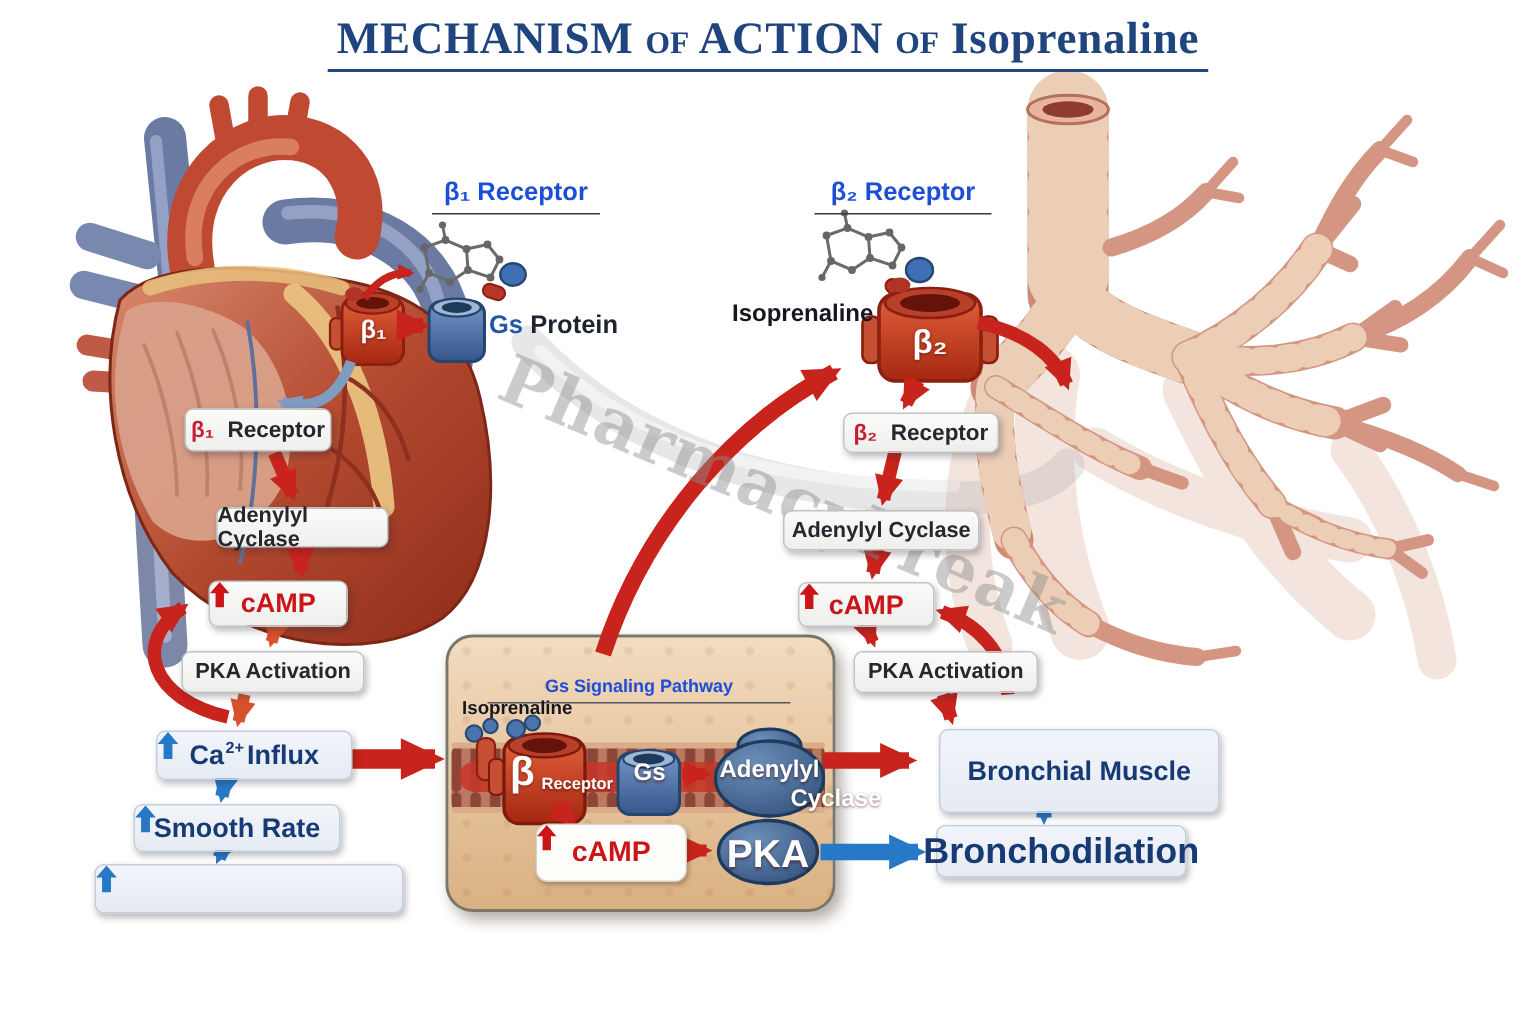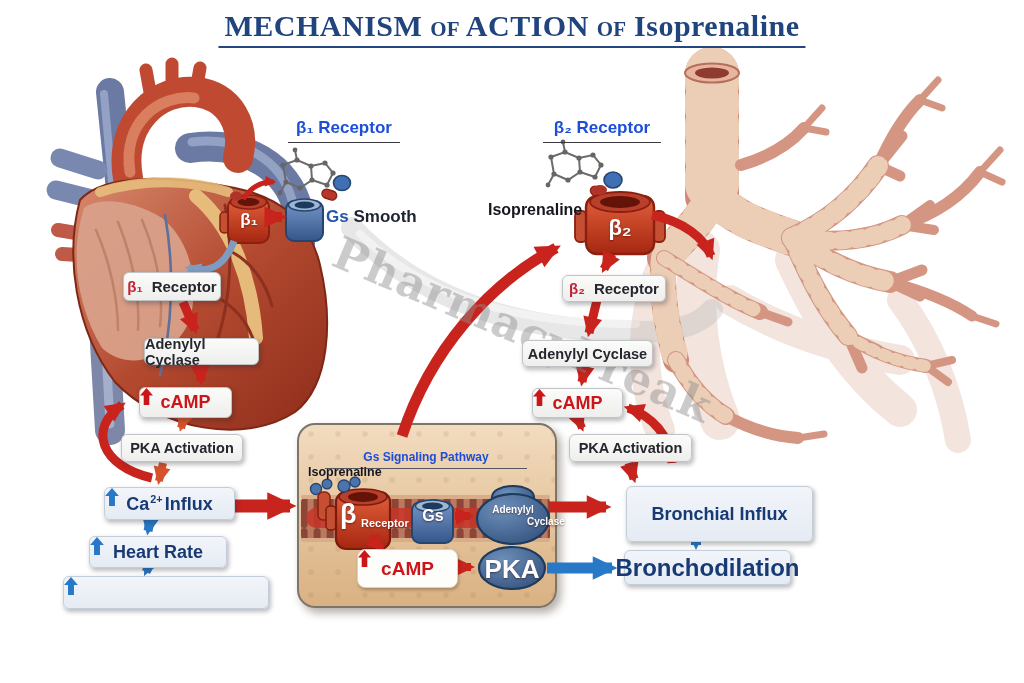--- a/index.html
+++ b/index.html
@@ -313,21 +313,21 @@
     <span>ACTION</span>
     <span class="of">OF</span>
     <span>Isoprenaline</span>
   </div>
 
   <div class="lbl rc-title" style="left:288px;top:118px;width:112px;">β₁ Receptor</div>
   <div class="lbl rc-title" style="left:543px;top:118px;width:118px;">β₂ Receptor</div>
   <div class="lbl plain-bold" style="left:488px;top:201px;font-size:16px;">Isoprenaline</div>
   <div class="lbl" style="left:326px;top:207px;font-size:17px;font-weight:700;">
     <span style="color:#2456a8;">Gs</span>
-    <span style="color:#1d2430;">Smooth</span>
+    <span style="color:#1d2430;">Protein</span>
   </div>
 
   <div class="lbl white-tag" style="left:230px;top:210px;width:38px;font-size:17px;">β₁</div>
   <div class="lbl white-tag" style="left:595px;top:215px;width:50px;font-size:22px;">β₂</div>
 
   <div class="box" style="left:123px;top:272px;width:96px;height:27px;font-size:15px;">
     <span class="sym">β₁</span>
       <span>Receptor</span>
   </div>
   <div class="box" style="left:144px;top:338px;width:113px;height:25px;font-size:14.5px;">Adenylyl Cyclase</div>
@@ -341,21 +341,21 @@
   <div class="box bluebox" style="left:92px;top:487px;width:129px;height:31px;font-size:18px;">
     <svg class="upicon" width="14" height="18" viewBox="0 0 13 17">
         <path d="M6.5 0 L13 7.5 H9.3 V17 H3.7 V7.5 H0 Z" fill="#2878c8"></path>
       </svg>
     <span class="navytxt"><span>Ca</span><span class="sup">2+</span><span>Influx</span></span>
   </div>
   <div class="box bluebox" style="left:77px;top:536px;width:136px;height:30px;font-size:18px;">
     <svg class="upicon" width="14" height="18" viewBox="0 0 13 17">
         <path d="M6.5 0 L13 7.5 H9.3 V17 H3.7 V7.5 H0 Z" fill="#2878c8"></path>
       </svg>
-    <span class="navytxt">Heart Rate</span>
+    <span class="navytxt">Smooth Rate</span>
   </div>
   <div class="box bluebox" style="left:51px;top:576px;width:204px;height:31px;font-size:18px;">
     <svg class="upicon" width="14" height="18" viewBox="0 0 13 17">
         <path d="M6.5 0 L13 7.5 H9.3 V17 H3.7 V7.5 H0 Z" fill="#2878c8"></path>
       </svg>
   </div>
 
   <div class="box" style="left:562px;top:275px;width:102px;height:25px;font-size:15px;">
     <span class="sym">β₂</span>
       <span>Receptor</span>
@@ -363,33 +363,33 @@
   <div class="box" style="left:522px;top:340px;width:129px;height:25px;font-size:14.5px;">Adenylyl Cyclase</div>
   <div class="box" style="left:532px;top:388px;width:89px;height:28px;font-size:18px;">
     <svg class="upicon" width="13" height="17" viewBox="0 0 13 17">
         <path d="M6.5 0 L13 7.5 H9.3 V17 H3.7 V7.5 H0 Z" fill="#cc1518"></path>
       </svg>
     <span class="redtxt">cAMP</span>
   </div>
   <div class="box" style="left:569px;top:434px;width:121px;height:26px;font-size:14.5px;">PKA Activation</div>
   <div class="box bluebox twoline" style="left:614px;top:486px;width:185px;height:54px;font-size:18px;">
     <span class="navytxt twoline">
-      <span style="display:block;">Bronchial Influx</span>
+      <span style="display:block;">Bronchial Muscle</span>
     </span>
   </div>
   <div class="box bluebox" style="left:612px;top:550px;width:165px;height:33px;font-size:24px;">
     <span class="navytxt">Bronchodilation</span>
   </div>
 
   <div class="lbl rc-title" style="left:325px;top:450px;width:202px;font-size:12px;border-bottom-color:#55555c;">Gs Signaling Pathway</div>
   <div class="lbl plain-bold" style="left:308px;top:465px;font-size:12.5px;">Isoprenaline</div>
   <div class="lbl white-tag" style="left:340px;top:499px;font-size:27px;">β</div>
   <div class="lbl white-tag" style="left:361px;top:517px;font-size:11px;">Receptor</div>
   <div class="lbl white-tag" style="left:414px;top:507px;width:38px;font-size:16px;">Gs</div>
-  <div class="lbl white-tag" style="left:479px;top:504px;width:68px;font-size:10px;line-height:1.2;">
+  <div class="lbl white-tag" style="left:479px;top:504px;width:68px;font-size:16px;line-height:1.2;">
     <span style="display:block;">Adenylyl</span>
     <span style="display:block;padding-left:48px;">Cyclase</span>
   </div>
   <div class="minibox" style="left:357px;top:549px;width:99px;height:37px;font-size:19px;">
     <svg class="upicon" width="13" height="17" viewBox="0 0 13 17">
         <path d="M6.5 0 L13 7.5 H9.3 V17 H3.7 V7.5 H0 Z" fill="#cc1518"></path>
       </svg>
     <span class="redtxt">cAMP</span>
   </div>
   <div class="lbl white-tag" style="left:482px;top:554px;width:60px;font-size:26px;">PKA</div>

